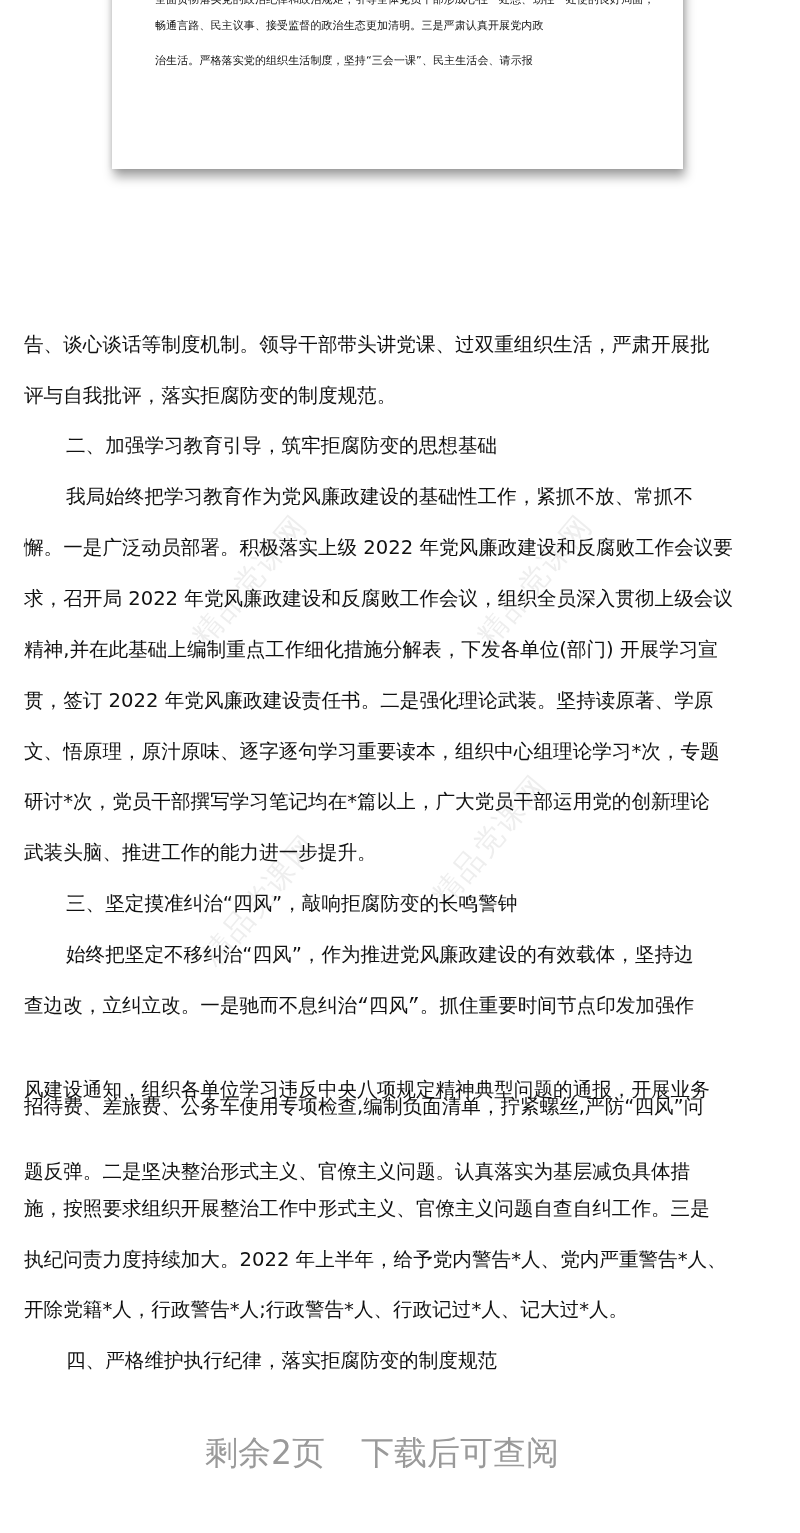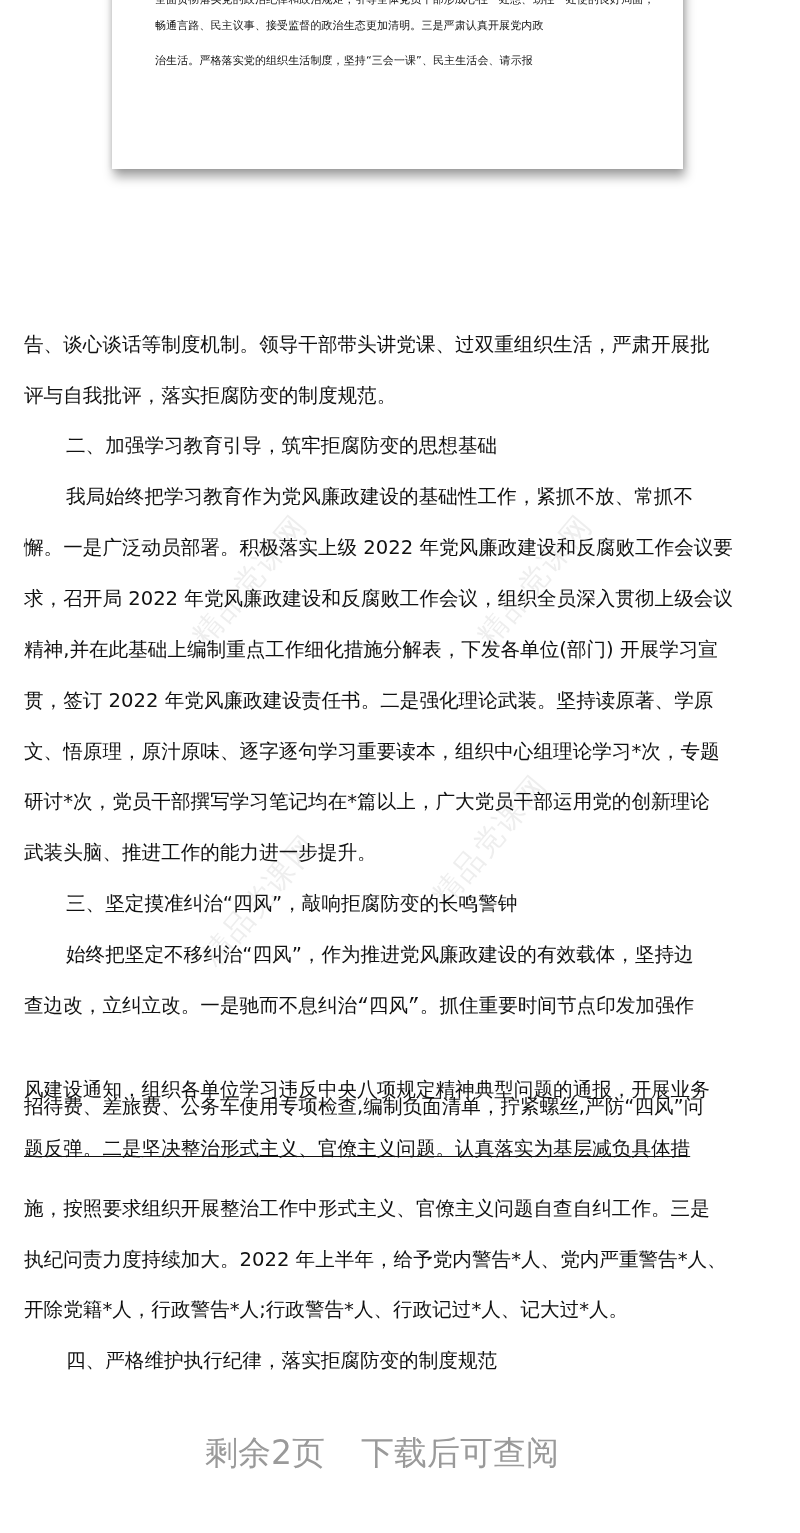--- a/index.html
+++ b/index.html
@@ -96,21 +96,21 @@
   <div class="line" style="top:311px;">精神,并在此基础上编制重点工作细化措施分解表，下发各单位(部门) 开展学习宣</div>
   <div class="line" style="top:362px;">贯，签订 2022 年党风廉政建设责任书。二是强化理论武装。坚持读原著、学原</div>
   <div class="line" style="top:413px;">文、悟原理，原汁原味、逐字逐句学习重要读本，组织中心组理论学习*次，专题</div>
   <div class="line" style="top:463px;">研讨*次，党员干部撰写学习笔记均在*篇以上，广大党员干部运用党的创新理论</div>
   <div class="line" style="top:514px;">武装头脑、推进工作的能力进一步提升。</div>
   <div class="line indent" style="top:565px;">三、坚定摸准纠治“四风”，敲响拒腐防变的长鸣警钟</div>
   <div class="line indent" style="top:616px;">始终把坚定不移纠治“四风”，作为推进党风廉政建设的有效载体，坚持边</div>
   <div class="line" style="top:668px;font-family:Liberation Mono, monospace;">查边改，立纠立改。一是驰而不息纠治“四风”。抓住重要时间节点印发加强作</div>
   <div class="line" style="top:718px;margin-top:33px;">风建设通知，组织各单位学习违反中央八项规定精神典型问题的通报，开展业务</div>
   <div class="line" style="top:768px;">招待费、差旅费、公务车使用专项检查,编制负面清单，拧紧螺丝,严防“四风”问</div>
-  <div class="line" style="top:810px;text-decoration:underline;">题反弹。二是坚决整治形式主义、官僚主义问题。认真落实为基层减负具体措</div>
+  <div class="line" style="top:833px;">题反弹。二是坚决整治形式主义、官僚主义问题。认真落实为基层减负具体措</div>
   <div class="line" style="top:870px;">施，按照要求组织开展整治工作中形式主义、官僚主义问题自查自纠工作。三是</div>
   <div class="line" style="top:921px;">执纪问责力度持续加大。2022 年上半年，给予党内警告*人、党内严重警告*人、</div>
   <div class="line" style="top:971px;">开除党籍*人，行政警告*人;行政警告*人、行政记过*人、记大过*人。</div>
   <div class="line indent" style="top:1022px;">四、严格维护执行纪律，落实拒腐防变的制度规范</div>
 </div>
 
 <div class="footer-note">
   <span>剩余2页</span><span class="gap"></span><span>下载后可查阅</span>
 </div>
 

